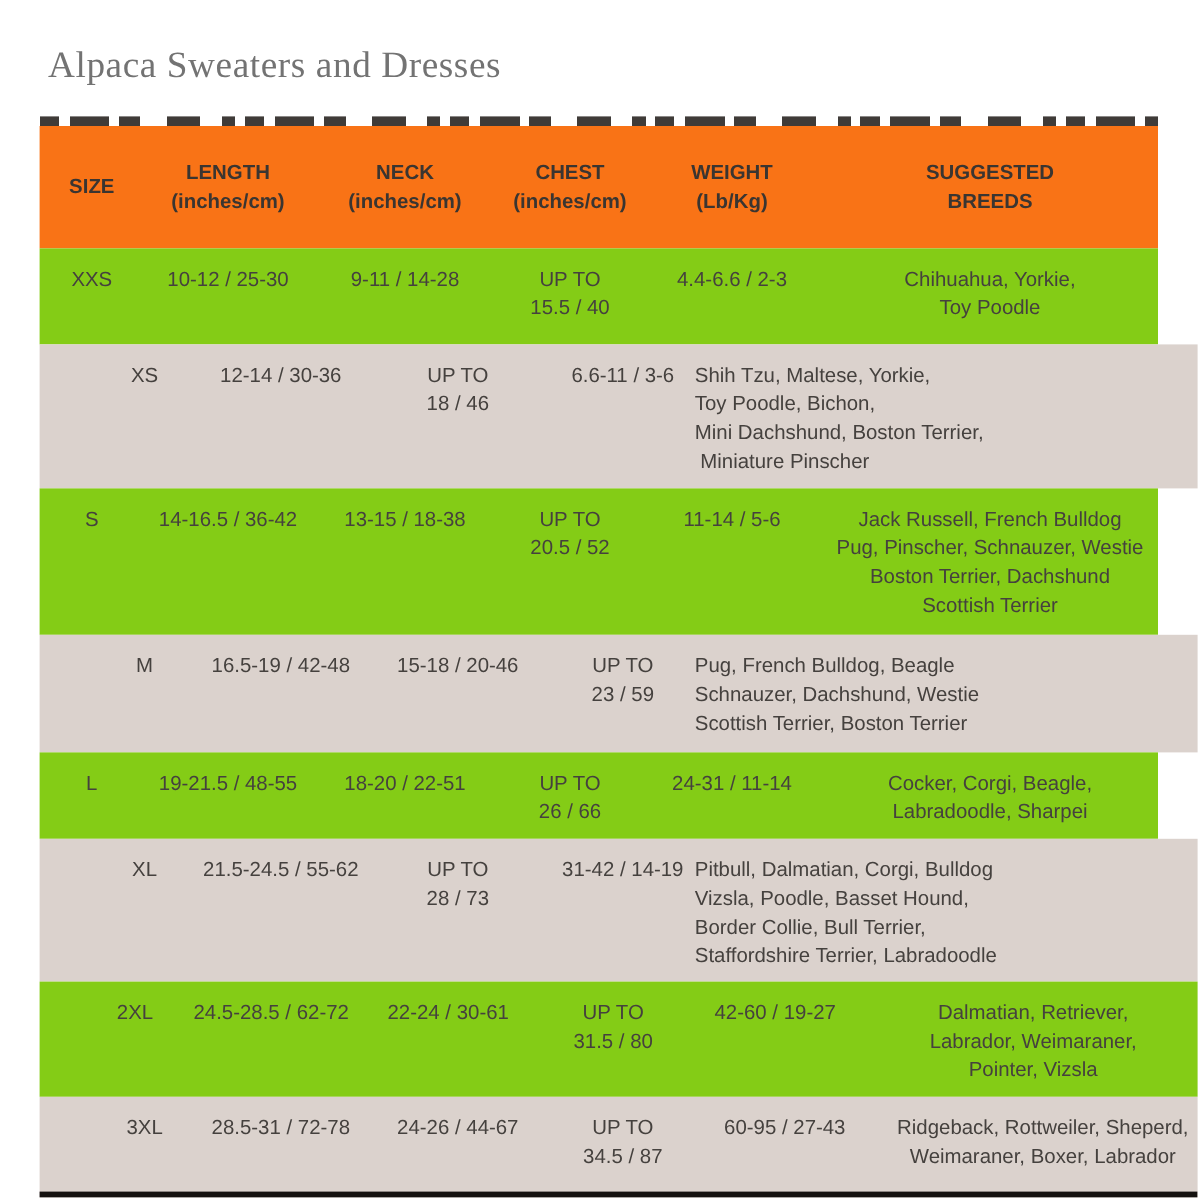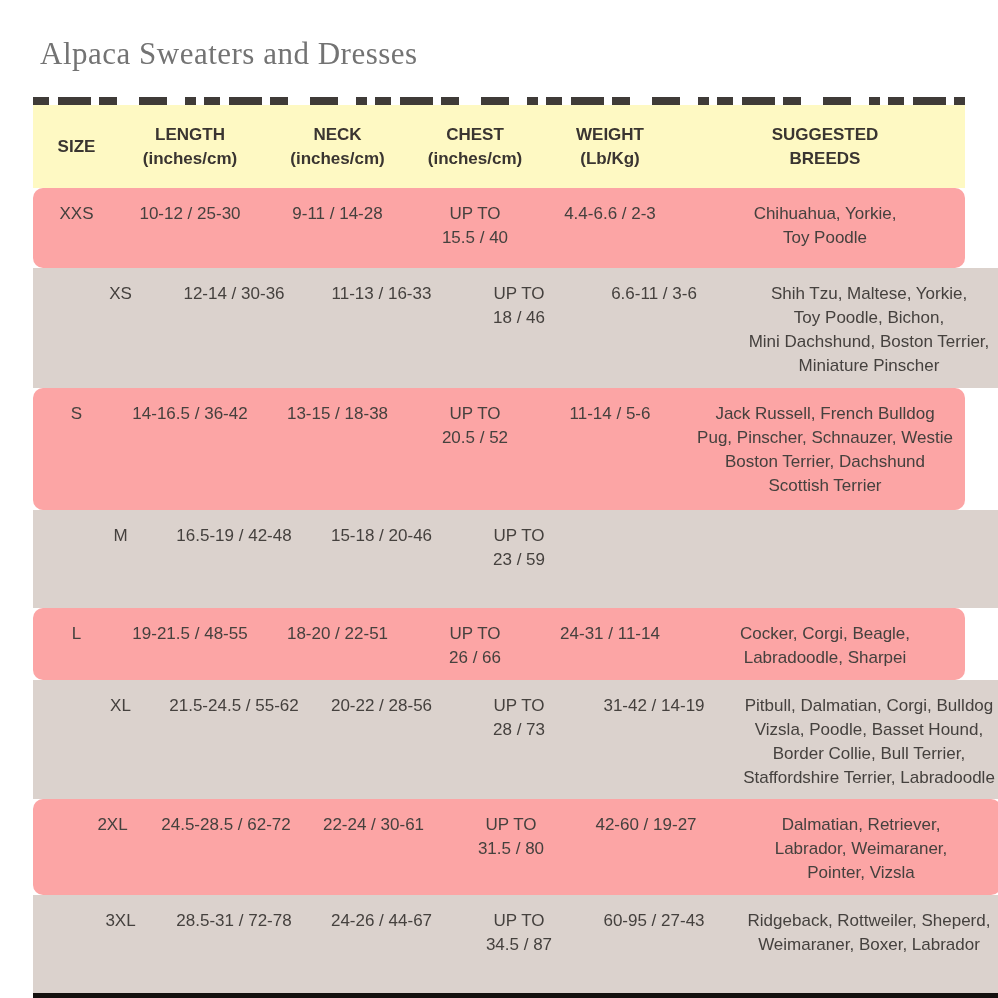--- a/index.html
+++ b/index.html
@@ -28,36 +28,36 @@
       #3f3b38 66px 84px, transparent 84px 106px,
       #3f3b38 106px 134px, transparent 134px 152px,
       #3f3b38 152px 163px, transparent 163px 171px);
   }
   .grid-row{
     display:grid;
     grid-template-columns:87px 140px 155px 120px 150px 280px;
     width:932px;
   }
   .header-row{
-    background:#fef9c3;
-    height:83px;
+    background:#f97316;
+    height:102px;
   }
   .header-cell{
     display:flex;align-items:center;justify-content:center;
     text-align:center;
     font-weight:700;font-size:17px;line-height:24px;
     color:#3a3531;white-space:pre;
   }
   .data-row .cell{
     padding-top:14px;
     text-align:center;
     font-size:17px;line-height:24px;
     color:#45413e;white-space:pre;
   }
-  .row-light{background:#fca5a5;border-radius:10px;}
+  .row-light{background:#84cc16;}
   .row-dark{background:#dbd2cd;padding-left:44px;}
   .row-xxs{height:80px;}
   .row-xs{height:120px;}
   .row-s{height:122px;}
   .row-m{height:98px;}
   .row-l{height:72px;}
   .row-xl{height:119px;}
   .row-2xl{height:96px;padding-left:36px;}
   .row-3xl{height:112px;}
   .row-4xl{height:60px;padding:0;}
@@ -99,21 +99,20 @@
       <div class="cell">UP TO
 15.5 / 40</div>
       <div class="cell">4.4-6.6 / 2-3</div>
       <div class="cell">Chihuahua, Yorkie,
 Toy Poodle</div>
     </div>
 
     <div class="grid-row data-row row-dark row-xs">
       <div class="cell">XS</div>
       <div class="cell">12-14 / 30-36</div>
-      <div class="cell">11-13 / 16-33</div>
       <div class="cell">UP TO
 18 / 46</div>
       <div class="cell">6.6-11 / 3-6</div>
       <div class="cell">Shih Tzu, Maltese, Yorkie,
 Toy Poodle, Bichon,
 Mini Dachshund, Boston Terrier,
 Miniature Pinscher</div>
     </div>
 
     <div class="grid-row data-row row-light row-s">
@@ -128,37 +127,39 @@
 Boston Terrier, Dachshund
 Scottish Terrier</div>
     </div>
 
     <div class="grid-row data-row row-dark row-m">
       <div class="cell">M</div>
       <div class="cell">16.5-19 / 42-48</div>
       <div class="cell">15-18 / 20-46</div>
       <div class="cell">UP TO
 23 / 59</div>
+      <div class="cell">Pug, French Bulldog, Beagle
+Schnauzer, Dachshund, Westie
+Scottish Terrier, Boston Terrier</div>
     </div>
 
     <div class="grid-row data-row row-light row-l">
       <div class="cell">L</div>
       <div class="cell">19-21.5 / 48-55</div>
       <div class="cell">18-20 / 22-51</div>
       <div class="cell">UP TO
 26 / 66</div>
       <div class="cell">24-31 / 11-14</div>
       <div class="cell">Cocker, Corgi, Beagle,
 Labradoodle, Sharpei</div>
     </div>
 
     <div class="grid-row data-row row-dark row-xl">
       <div class="cell">XL</div>
       <div class="cell">21.5-24.5 / 55-62</div>
-      <div class="cell">20-22 / 28-56</div>
       <div class="cell">UP TO
 28 / 73</div>
       <div class="cell">31-42 / 14-19</div>
       <div class="cell">Pitbull, Dalmatian, Corgi, Bulldog
 Vizsla, Poodle, Basset Hound,
 Border Collie, Bull Terrier,
 Staffordshire Terrier, Labradoodle</div>
     </div>
 
     <div class="grid-row data-row row-light row-2xl">

